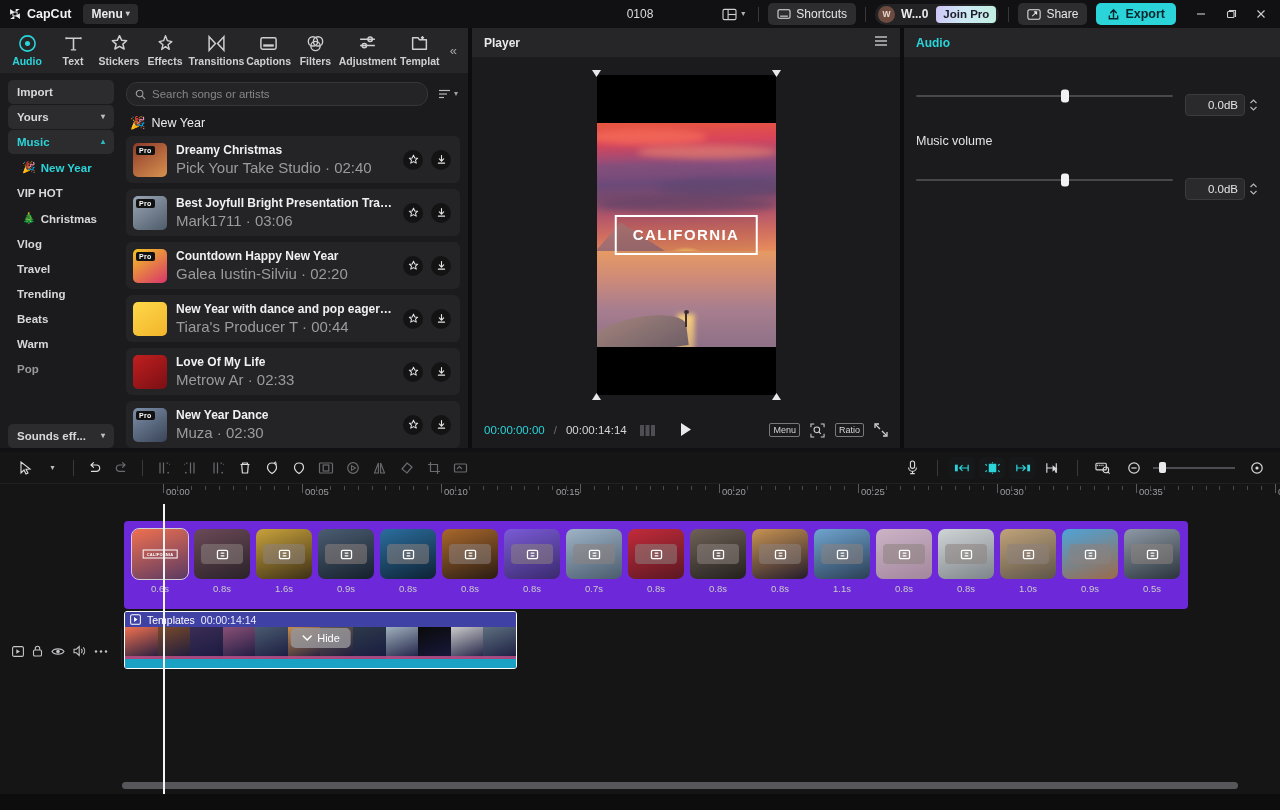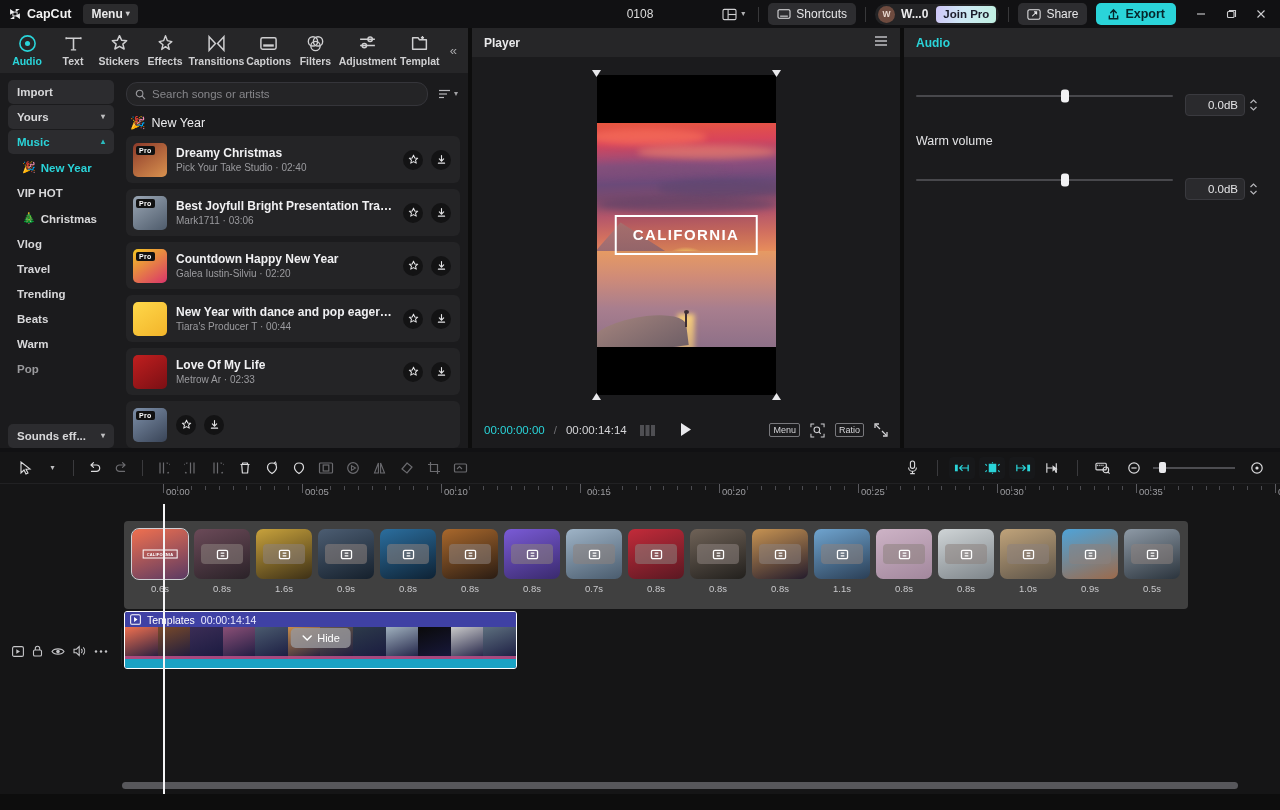--- a/index.html
+++ b/index.html
@@ -102,21 +102,21 @@
     height: 47px; background: #242426; border-radius: 6px; display: flex; align-items: center;
     padding: 0 9px 0 7px; gap: 9px; cursor: pointer; flex: 0 0 47px;
   }
   .thumb { width: 34px; height: 34px; border-radius: 5px; position: relative; overflow: hidden; flex: 0 0 34px; }
   .pro-badge {
     position: absolute; top: 3px; left: 3px; background: #111; color: #fff; font-size: 7px; font-weight: 800;
     padding: 1px 3px; border-radius: 2px; letter-spacing: .3px; line-height: 1.1;
   }
   .song-meta { flex: 1; min-width: 0; display: flex; flex-direction: column; gap: 2px; }
   .song-title { font-size: 12px; font-weight: 700; color: #f0f0f2; white-space: nowrap; overflow: hidden; text-overflow: ellipsis; }
-  .song-sub { font-size: 10px; color: #9b9b9f; white-space: nowrap; overflow: hidden; text-overflow: ellipsis; }
+  .song-sub { font-size: 15px; color: #9b9b9f; white-space: nowrap; overflow: hidden; text-overflow: ellipsis; }
   .song-actions { display: flex; align-items: center; gap: 8px; }
   .circ-btn {
     width: 20px; height: 20px; border-radius: 50%; background: #131314; display: flex; align-items: center;
     justify-content: center; cursor: pointer; color: #e4e4e6;
   }
 
   
   .player-panel { flex: 1; background: #1b1b1d; display: flex; flex-direction: column; min-width: 0; }
   .panel-head {
     height: 29px; flex: 0 0 29px; display: flex; align-items: center; padding: 0 12px; background: #262628;
@@ -233,21 +233,21 @@
   }
   .tc-icon { cursor: pointer; display: flex; align-items: center; }
   .cover-btn {
     position: absolute; width: 34px; height: 40px; background: #242426; border-radius: 4px;
     display: flex; flex-direction: column; align-items: center; justify-content: center; gap: 2px; cursor: pointer;
   }
   .cover-label { font-size: 9.5px; color: #dededf; }
 
   .tracks { flex: 1; position: relative; overflow: hidden; background: #151516; }
   .clipstrip {
-    position: absolute; left: 2px; top: 17px; height: 88px; background: #404040; border-radius: 4px;
+    position: absolute; left: 2px; top: 17px; height: 88px; background: #6d28d9; border-radius: 4px;
     display: flex; align-items: flex-start; gap: 6px; padding: 8px 8px 0 8px;
   }
   .clip { width: 56px; display: flex; flex-direction: column; align-items: center; gap: 4px; cursor: pointer; }
   .clip-thumb { width: 56px; height: 50px; border-radius: 7px; position: relative; overflow: hidden; }
   .clip.sel .clip-thumb { outline: 1.5px solid #cfcfd4; outline-offset: 0px; }
   .clip-overlay {
     position: absolute; left: 50%; top: 50%; transform: translate(-50%,-50%); width: 42px; height: 20px;
     background: rgba(140,130,125,.55); border-radius: 4px; display: flex; align-items: center; justify-content: center;
   }
   .clip-dur { font-size: 9.5px; color: #c9c9cc; }
@@ -616,20 +616,24 @@
                     <svg width="11" height="11" viewBox="0 0 12 12">
                       <path d="M6 1.6 V7.6 M3.6 5.4 L6 7.9 L8.4 5.4" fill="none" stroke="#e4e4e6" stroke-width="1.2" stroke-linecap="round"></path>
                       <line x1="2.6" y1="10" x2="9.4" y2="10" stroke="#e4e4e6" stroke-width="1.2" stroke-linecap="round"></line>
                     </svg>
                   </div>
                 </div>
               </div>
               <div class="song">
                 <div class="thumb" style="background:linear-gradient(145deg,#7d8fa8,#394457)">
                   <span class="pro-badge">Pro</span>
+                </div>
+                <div class="song-meta">
+                  <div class="song-title">New Year Dance</div>
+                  <div class="song-sub"><span>Muza</span> · <span>02:30</span></div>
                 </div>
                 <div class="song-actions">
                   <div class="circ-btn">
                     <svg width="11" height="11" viewBox="0 0 12 12">
                       <path d="M6 1.2 L7.4 4.3 L10.6 4.6 L8.2 6.8 L9 10 L6 8.3 L3 10 L3.8 6.8 L1.4 4.6 L4.6 4.3 Z" fill="none" stroke="#e4e4e6" stroke-width="1.1" stroke-linejoin="round"></path>
                     </svg>
                   </div>
                   <div class="circ-btn">
                     <svg width="11" height="11" viewBox="0 0 12 12">
                       <path d="M6 1.6 V7.6 M3.6 5.4 L6 7.9 L8.4 5.4" fill="none" stroke="#e4e4e6" stroke-width="1.2" stroke-linecap="round"></path>
@@ -749,21 +753,21 @@
               <div class="stepper">
                 <svg width="9" height="14" viewBox="0 0 9 14">
                   <path d="M1.5 5 L4.5 2 L7.5 5" fill="none" stroke="#b5b5b9" stroke-width="1.2"></path>
                   <path d="M1.5 9 L4.5 12 L7.5 9" fill="none" stroke="#b5b5b9" stroke-width="1.2"></path>
                 </svg>
               </div>
             </div>
           </div>
         </div>
         <div>
-          <div class="prop-label">Warm volume</div>
+          <div class="prop-label">Music volume</div>
           <div class="prop-row">
             <div class="slider">
               <div class="slider-track"></div>
               <div class="slider-knob" id="mv-knob" style="left: 58%;"></div>
             </div>
             <div class="prop-group">
               <div class="num-field">0.0dB</div>
               <div class="stepper">
                 <svg width="9" height="14" viewBox="0 0 9 14">
                   <path d="M1.5 5 L4.5 2 L7.5 5" fill="none" stroke="#b5b5b9" stroke-width="1.2"></path>
@@ -960,21 +964,21 @@
           <div class="rtick minor" style="left: 332.9px;"></div>
           <div class="rtick minor" style="left: 346.8px;"></div>
           <div class="rtick minor" style="left: 360.7px;"></div>
           <div class="rtick minor" style="left: 374.6px;"></div>
           <div class="rtick minor" style="left: 388.5px;"></div>
           <div class="rtick minor" style="left: 402.4px;"></div>
           <div class="rtick minor" style="left: 416.3px;"></div>
           <div class="rtick minor" style="left: 430.2px;"></div>
           <div class="rtick minor" style="left: 444.1px;"></div>
           <div class="rtick major" style="left: 458px;"></div>
-          <div class="rlabel" style="left: 465px;">00:15</div>
+          <div class="rlabel" style="left: 434px;">00:15</div>
           <div class="rtick minor" style="left: 471.9px;"></div>
           <div class="rtick minor" style="left: 485.8px;"></div>
           <div class="rtick minor" style="left: 499.7px;"></div>
           <div class="rtick minor" style="left: 513.6px;"></div>
           <div class="rtick minor" style="left: 527.5px;"></div>
           <div class="rtick minor" style="left: 541.4px;"></div>
           <div class="rtick minor" style="left: 555.3px;"></div>
           <div class="rtick minor" style="left: 569.2px;"></div>
           <div class="rtick minor" style="left: 583.1px;"></div>
           <div class="rtick major" style="left: 597px;"></div>

